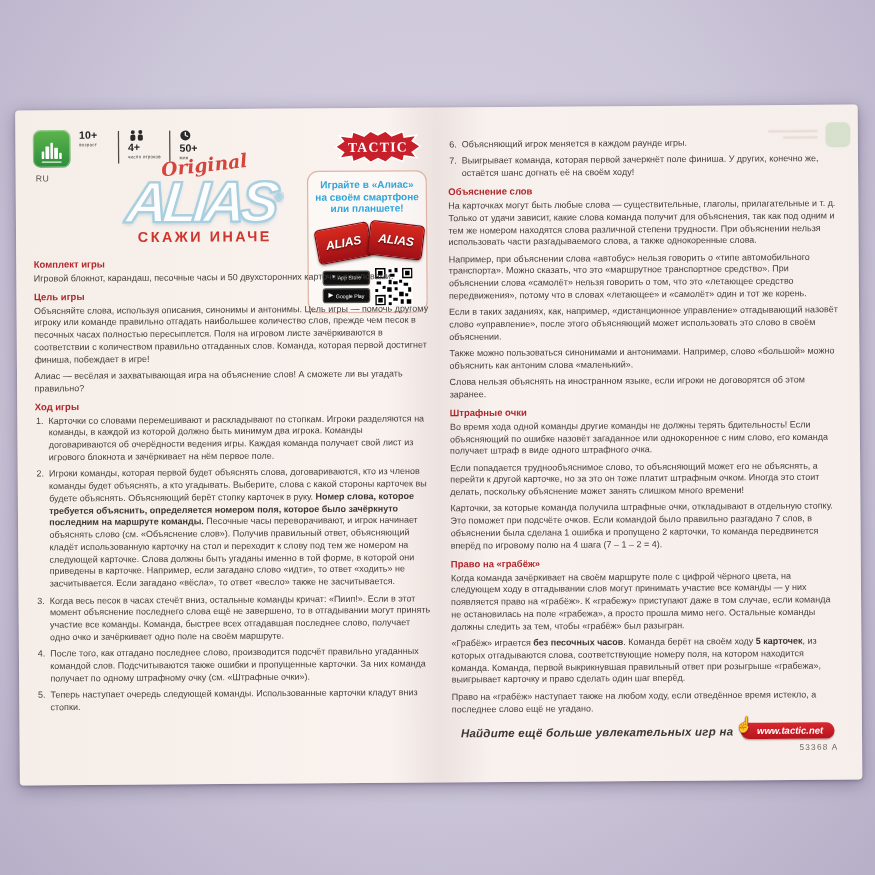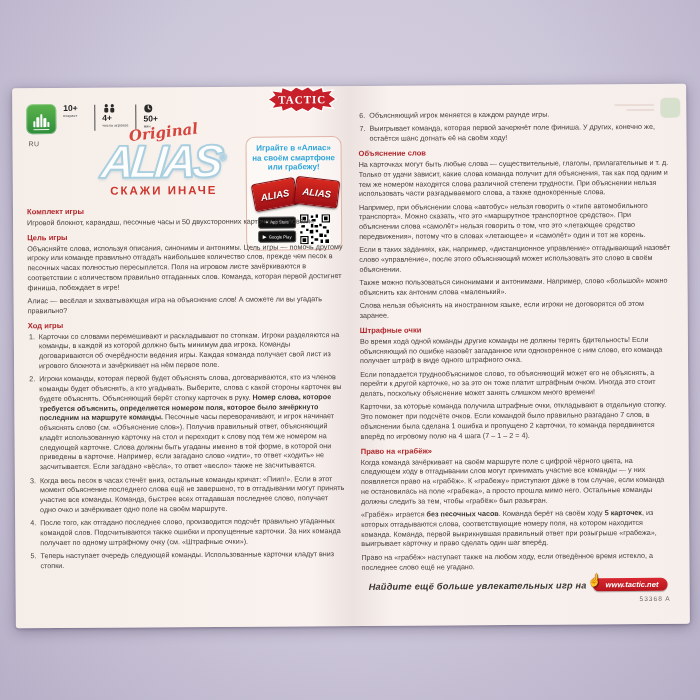--- a/index.html
+++ b/index.html
@@ -35,21 +35,21 @@
   .green-badge .bars i{display:block;width:2.6px;background:#fff;border-radius:.5px;}
   .green-badge .micro{width:16px;height:1.5px;background:#fff;opacity:.9;margin-top:2px;border-radius:1px;}
   .spec{display:flex;flex-direction:column;align-items:flex-start;min-width:24px;}
   .spec .num{font-size:8.5px;font-weight:bold;color:#1f1f1f;line-height:1;}
   .spec .tiny{font-size:3.6px;color:#3a3a3a;margin-top:1.5px;letter-spacing:.2px;}
   .spec svg{display:block;margin-bottom:1px;}
   .vdiv{width:1px;height:26px;background:#4c4a49;margin-top:1px;}
   .ru{position:absolute;left:16px;top:52px;font-size:7px;color:#56524f;letter-spacing:.5px;}
 
   
-  .tactic-logo{position:absolute;right:12px;top:0;}
+  .tactic-logo{position:absolute;right:12px;top:18px;}
 
   
   .alias-logo{position:absolute;left:56px;top:38px;width:190px;text-align:center;}
   .alias-original{
     font-family:"DejaVu Serif",serif;font-style:italic;font-weight:bold;
     color:#d6453c;font-size:15px;transform:rotate(-6deg);line-height:1;
     text-shadow:0 0 1px rgba(255,255,255,.8);
   }
   .alias-word{
     font-weight:bold;font-style:italic;font-size:46px;line-height:.85;
@@ -182,21 +182,21 @@
         </svg>
       </div>
 
       <div class="alias-logo">
         <div class="alias-original">Original</div>
         <div class="alias-word"><span>ALIAS</span><sup>®</sup></div>
         <div class="alias-sub">СКАЖИ ИНАЧЕ</div>
       </div>
 
       <div class="app-box">
-        <p class="app-text">Играйте в «Алиас» на своём смартфоне или грабежу!</p>
+        <p class="app-text">Играйте в «Алиас» на своём смартфоне или планшете!</p>
         <div class="tiles">
           <div class="tile t1">
               <span>ALIAS</span>
             </div>
           <div class="tile t2">
               <span>ALIAS</span>
             </div>
         </div>
         <div class="store-row">
           <div class="badges">

